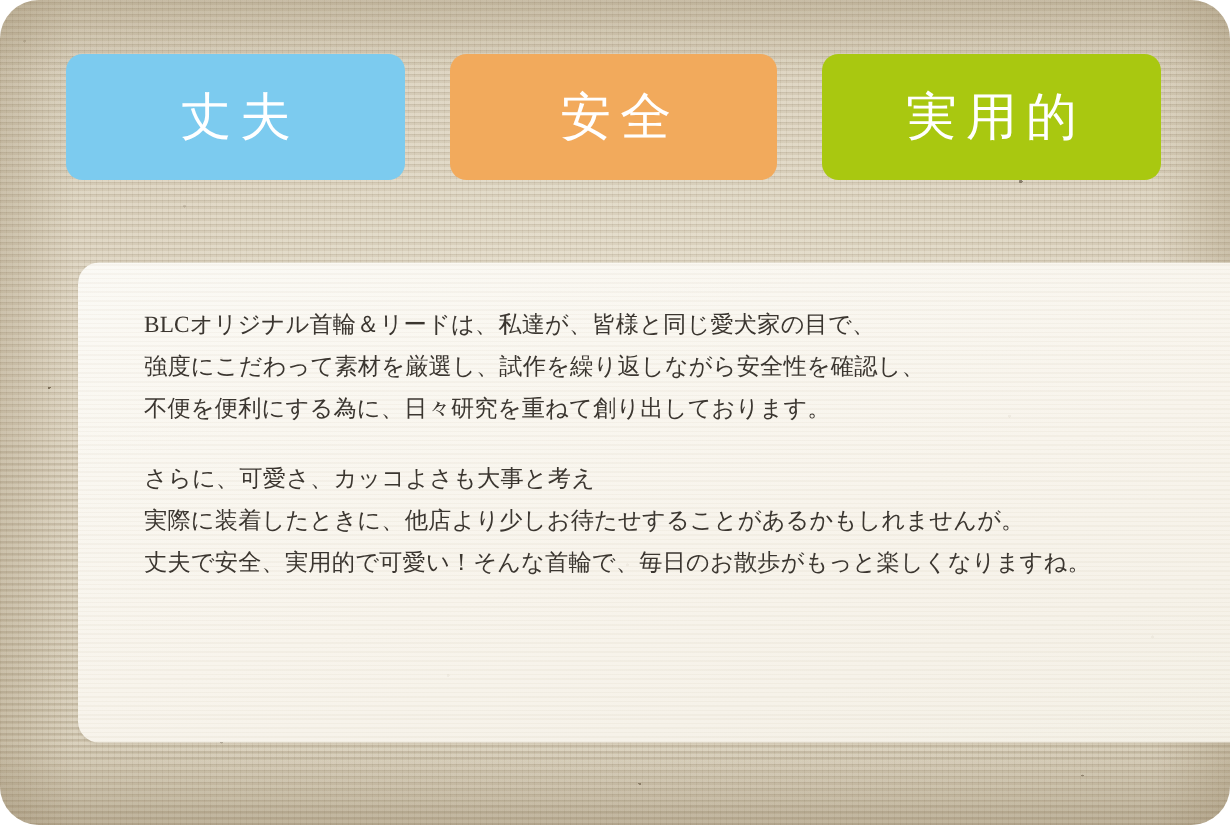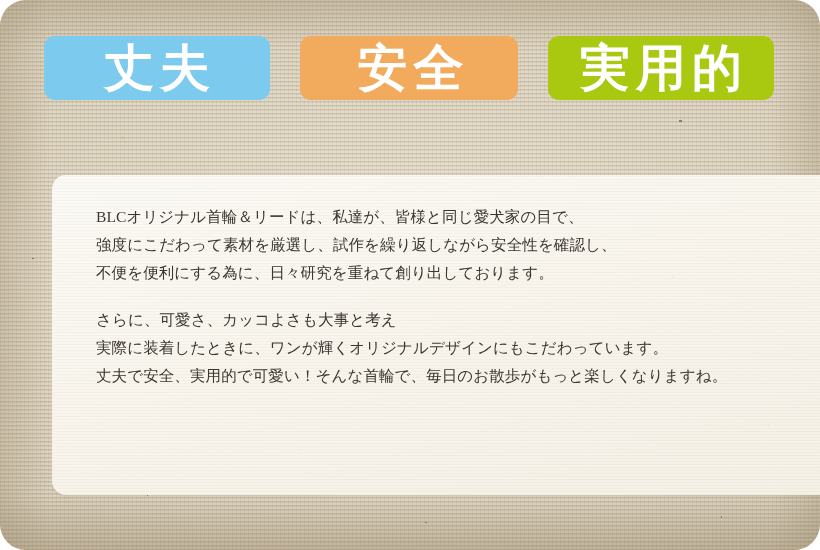--- a/index.html
+++ b/index.html
@@ -89,32 +89,32 @@
   
   .badges {
     position: absolute;
     left: 44px;
     top: 36px;
     display: flex;
     gap: 30px;
     align-items: flex-start;
   }
   .badge {
-    height: 64px;
+    height: 84px;
     border-radius: 11px;
     display: flex;
     align-items: center;
     justify-content: center;
     color: #ffffff;
     font-family: "Liberation Sans", "DejaVu Sans", sans-serif;
-    font-size: 50px;
+    font-size: 34px;
     line-height: 1;
     letter-spacing: 6px;
     text-indent: 6px;
-    font-weight: 700;
+    font-weight: 400;
     box-sizing: border-box;
     padding: 0 22px;
   }
   .badge-1 { width: 226px; background: #7ccbef; }
   .badge-2 { width: 218px; background: #f2aa5c; padding-left: 25px; }
   .badge-3 { width: 226px; background: #a9c810; }
 
   
   .panel {
     position: absolute;
@@ -162,17 +162,17 @@
     <div class="badge badge-1">丈夫</div>
     <div class="badge badge-2">安全</div>
     <div class="badge badge-3">実用的</div>
   </div>
 
   <div class="panel">
     <p class="para">BLCオリジナル首輪＆リードは、私達が、皆様と同じ愛犬家の目で、
 強度にこだわって素材を厳選し、試作を繰り返しながら安全性を確認し、
 不便を便利にする為に、日々研究を重ねて創り出しております。</p>
     <p class="para">さらに、可愛さ、カッコよさも大事と考え
-実際に装着したときに、ワンが輝くオリジナルデザインにもこだわっています。
+実際に装着したときに、他店より少しお待たせすることがあるかもしれませんが。
 丈夫で安全、実用的で可愛い！そんな首輪で、毎日のお散歩がもっと楽しくなりますね。</p>
   </div>
 
 </div>
 
 </body></html>

